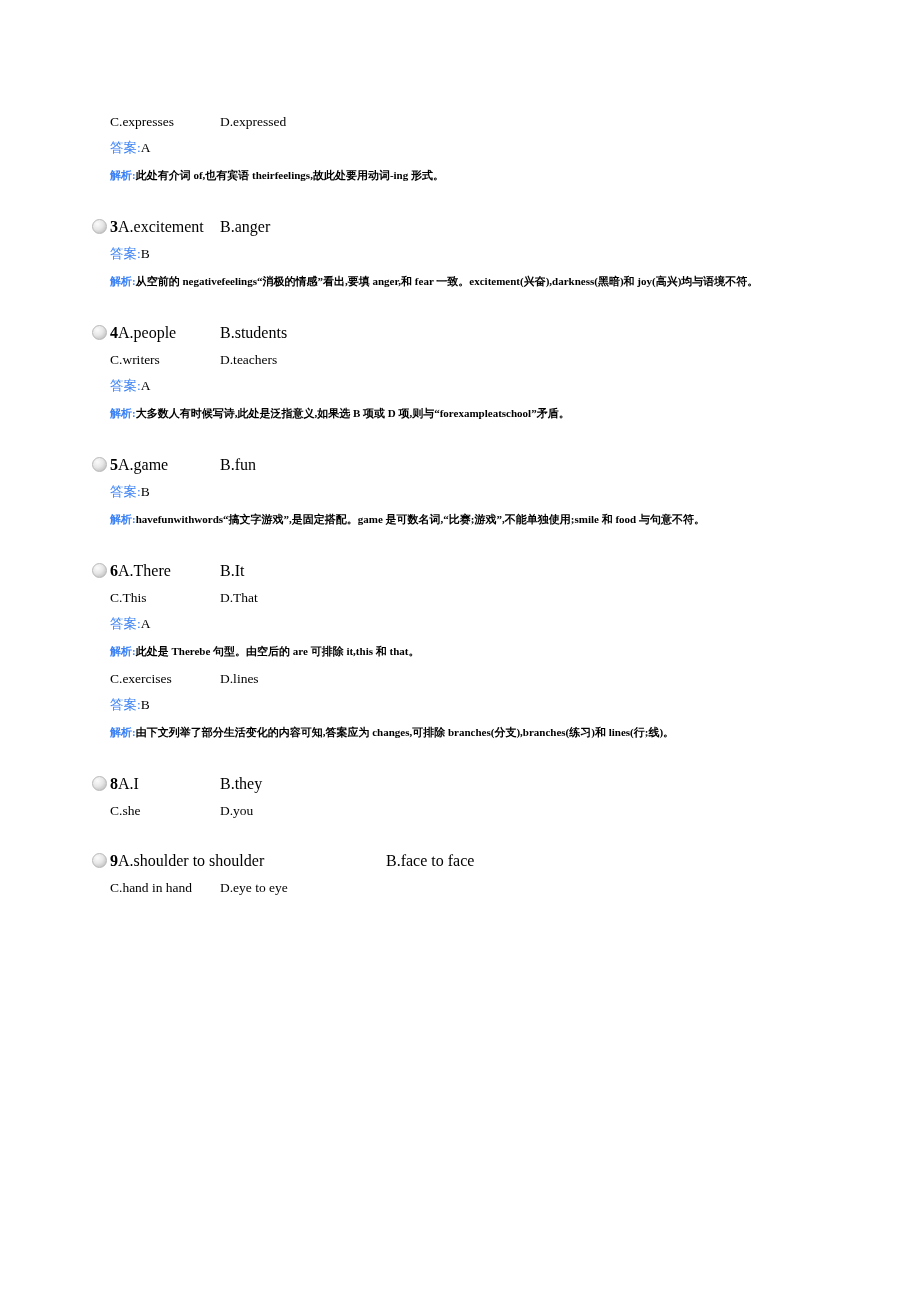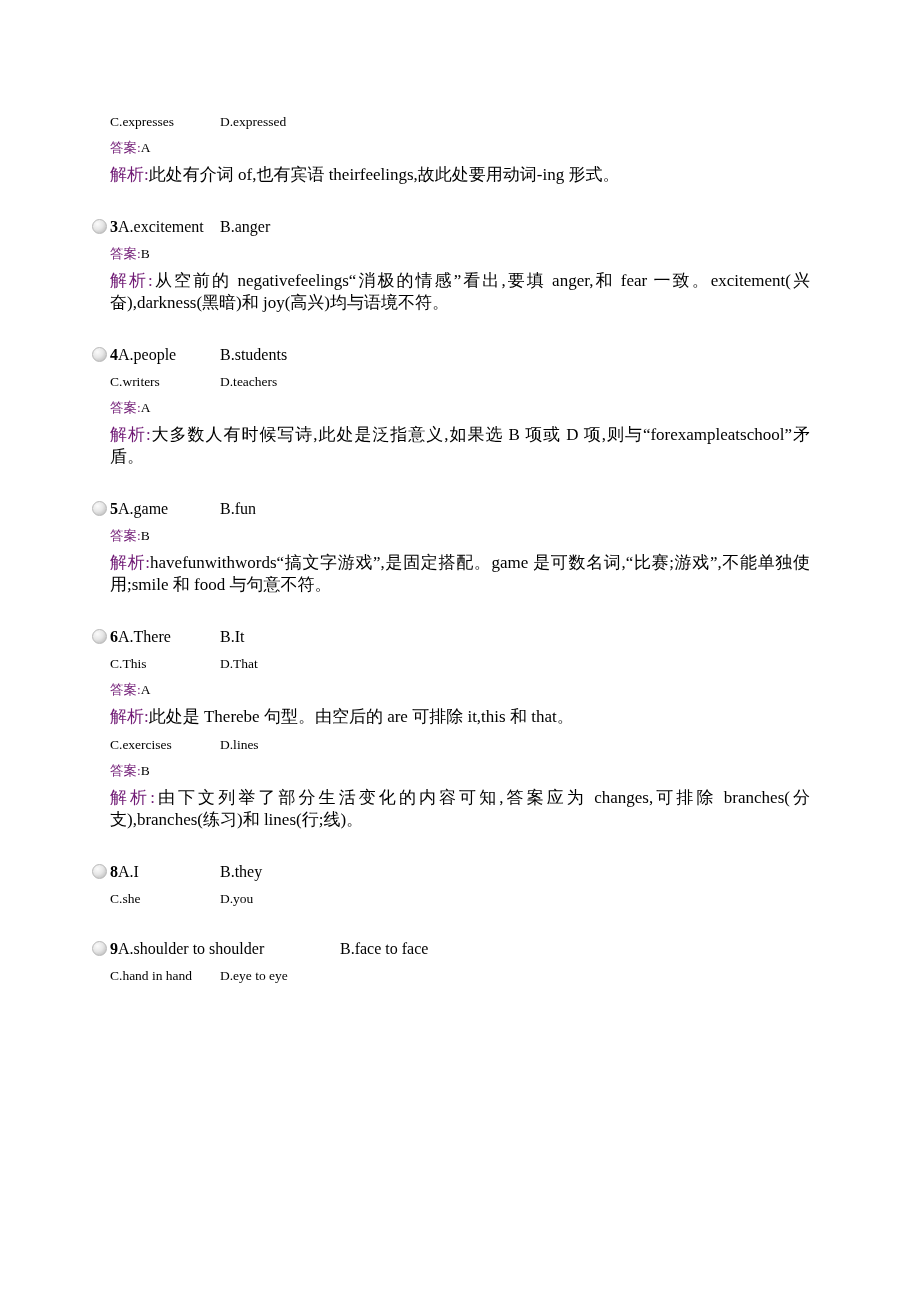--- a/index.html
+++ b/index.html
@@ -31,21 +31,21 @@
     font-size: 13.5px;
     line-height: 19px;
     margin: 0;
     position: relative;
   }
   .opt-a {
     display: inline-block;
     width: 110px;
   }
   .opt-a.wide {
-    width: 230px;
+    width: 276px;
   }
   .block {
     margin-bottom: 0;
   }
   .qnum-row {
     position: relative;
     margin-top: 32px;
     height: 19px;
   }
   .bullet {
@@ -62,28 +62,29 @@
   .qnum {
     font-weight: bold;
     font-family: "Liberation Serif", serif;
   }
   .answer-row {
     margin-top: 7px;
     font-size: 13.5px;
     line-height: 19px;
   }
   .label-red {
-    color: #701a75;
+    color: #3b82f6;
   }
   .explain-row {
     margin-top: 7px;
-    font-size: 17px;
+    font-size: 11px;
     line-height: 22px;
     text-align: justify;
     white-space: normal;
+    font-weight: bold;
   }
   .opt-second {
     margin-top: 7px;
   }
   .cjk {
     font-family: "Liberation Serif", "DejaVu Serif", serif;
   }
 </style>
 </head>
 <body>

